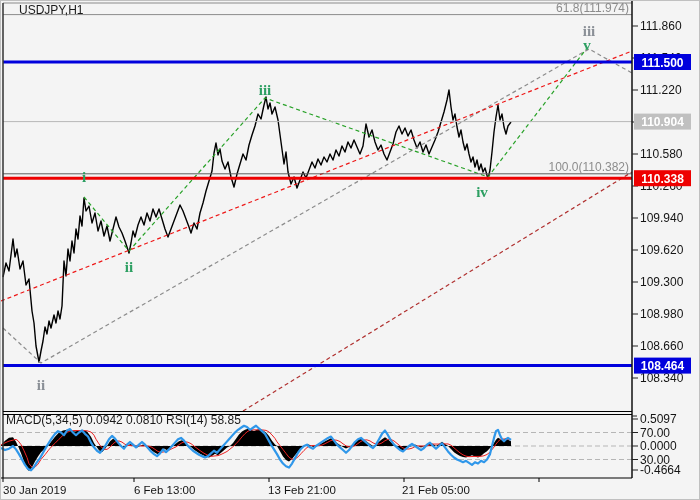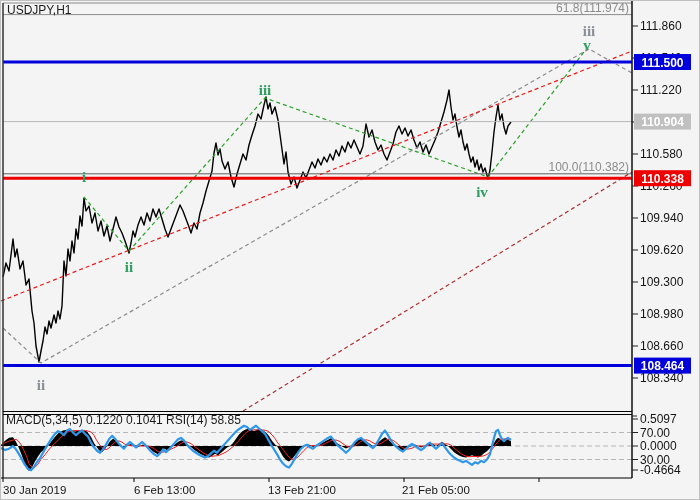--- a/index.html
+++ b/index.html
@@ -1,28 +1,28 @@
 <!DOCTYPE html>
 <html><head>
 <meta charset="utf-8">
 <style>
   html,body{margin:0;padding:0;background:#e9e9e9;}
   #app{position:relative;width:700px;height:500px;background:#f4f4f4;
        border:1px solid #c0c0c0;box-sizing:border-box;overflow:hidden;
        font-family:"Liberation Sans",sans-serif;}
-  #title{position:absolute;left:6px;top:2px;font-size:12px;color:#1a1a1a;z-index:5;white-space:nowrap;}
+  #title{position:absolute;left:18px;top:2px;font-size:12px;color:#1a1a1a;z-index:5;white-space:nowrap;}
   #macdlabel{position:absolute;left:5px;top:412px;font-size:12px;color:#1a1a1a;z-index:5;white-space:nowrap;}
   svg{position:absolute;left:0;top:0;}
 </style>
 </head>
 <body>
 
 <div id="app">
   <div id="title">USDJPY,H1</div>
-  <div id="macdlabel">MACD(5,34,5) 0.1220 0.1041 RSI(14) 58.85</div>
+  <div id="macdlabel">MACD(5,34,5) 0.0942 0.0810 RSI(14) 58.85</div>
   <svg id="cv" width="700" height="500" viewBox="0 0 700 500">
       <path d="M2 276.0000000000005 L5 262.00000000000045 L8 270.0000000000003 L12 237.99999999999955 L14 256.0000000000002 L16 248.0000000000004 L19 267.99999999999926 L22 259.99999999999943 L25 284.00000000000034 L28 278.0000000000001 L31 309.99999999999943 L33 321.9999999999999 L35 345.0000000000003 L38 360.99999999999994 L40 350 L42 340.00000000000057 L44 326.0000000000005 L46 332.99999999999983 L48 320.0000000000003 L50 326.9999999999996 L53 314.00000000000006 L55 321.9999999999999 L57 309.99999999999943 L59 317.99999999999926 L61 304.9999999999997 L63 259.99999999999943 L65 275 L67 248.0000000000004 L69 259.99999999999943 L71 240.00000000000057 L73 251.9999999999996 L75 228.0000000000001 L77 237.99999999999955 L79 215.00000000000057 L81 225 L83 196.9999999999999 L85 209.99999999999943 L88 204.99999999999972 L91 221.9999999999999 L94 212.00000000000045 L97 229.99999999999972 L100 220.00000000000028 L103 234.99999999999943 L106 225 L109 240.00000000000057 L112 228.0000000000001 L115 215.99999999999966 L118 226.0000000000005 L121 231.99999999999932 L124 240.00000000000057 L126 245.99999999999937 L128 251.9999999999996 L130 242.00000000000017 L132 229.99999999999972 L134 235.99999999999994 L137 223.9999999999995 L140 215.99999999999966 L143 223.9999999999995 L146 212.00000000000045 L149 220.00000000000028 L152 207.99999999999983 L155 215.99999999999966 L158 207.99999999999983 L161 217.99999999999926 L164 228.0000000000001 L167 235.99999999999994 L170 228.0000000000001 L173 220.00000000000028 L176 212.00000000000045 L179 204.00000000000063 L182 209.99999999999943 L185 217.99999999999926 L188 226.0000000000005 L190 231.99999999999932 L193 221.9999999999999 L196 228.0000000000001 L199 212.00000000000045 L202 201.9999999999996 L205 190.00000000000057 L208 179.99999999999972 L211 170.00000000000028 L213 151.9999999999996 L215 142.00000000000017 L217 154.00000000000063 L219 148.0000000000004 L221 159.99999999999943 L224 167.99999999999926 L227 160.99999999999994 L230 176.0000000000005 L233 185.99999999999994 L236 173.0000000000004 L239 162.99999999999955 L242 153.0000000000001 L245 159.00000000000034 L248 143.99999999999977 L251 134.00000000000034 L254 125 L257 112.99999999999955 L260 117.99999999999926 L263 104.00000000000063 L265 95.99999999999937 L267 107.99999999999983 L269 101.9999999999996 L271 112.99999999999955 L274 106.00000000000023 L277 118.99999999999977 L280 140.99999999999966 L283 162.99999999999955 L285 151.0000000000005 L287 170.99999999999937 L290 182.99999999999983 L293 176.0000000000005 L296 187.00000000000045 L299 179.00000000000063 L302 170.99999999999937 L305 176.9999999999996 L308 168.99999999999977 L311 160.99999999999994 L314 167.00000000000017 L317 157.99999999999983 L320 164.00000000000006 L323 156.00000000000023 L326 160.99999999999994 L329 153.0000000000001 L332 159.00000000000034 L335 148.9999999999995 L338 154.99999999999972 L341 145.00000000000028 L344 151.0000000000005 L347 140.99999999999966 L350 146.9999999999999 L353 139.00000000000006 L356 145.99999999999937 L359 153.0000000000001 L362 145.00000000000028 L365 123.0000000000004 L368 135.99999999999994 L371 129.00000000000063 L374 140.99999999999966 L377 148.9999999999995 L380 143.99999999999977 L383 153.0000000000001 L386 159.00000000000034 L389 151.0000000000005 L392 142.99999999999926 L395 131.00000000000023 L398 125 L401 132.99999999999983 L404 126.9999999999996 L407 134.99999999999943 L410 129.00000000000063 L413 139.00000000000006 L416 146.9999999999999 L419 140.99999999999966 L422 151.0000000000005 L425 143.99999999999977 L428 153.0000000000001 L431 145.99999999999937 L434 139.00000000000006 L437 131.00000000000023 L440 120.99999999999937 L443 110.99999999999994 L446 98.99999999999949 L448 89.00000000000006 L450 106.00000000000023 L452 118.99999999999977 L454 112.99999999999955 L456 126.00000000000051 L458 135.99999999999994 L460 129.00000000000063 L462 140.99999999999966 L464 148.9999999999995 L466 142.99999999999926 L468 153.0000000000001 L470 160.99999999999994 L472 156.00000000000023 L474 165.99999999999966 L476 159.00000000000034 L478 168.99999999999977 L480 162.99999999999955 L482 170.99999999999937 L484 167.00000000000017 L487 178.0000000000001 L489 168.99999999999977 L491 151.0000000000005 L493 131.00000000000023 L495 115.99999999999966 L497 104.00000000000063 L499 118.99999999999977 L501 112.99999999999955 L503 126.00000000000051 L505 132.99999999999983 L507 125 L510 120.99999999999937" fill="none" stroke="#000" stroke-width="1.4" stroke-linejoin="round"></path>
       <path d="M2 327 L40 362 L588 48 L631 72" fill="none" stroke="#8c8c8c" stroke-width="1.2" stroke-dasharray="4 3"></path>
       <path d="M83 196 L128 250 L264 97 L487 176 L586 47" fill="none" stroke="#27a127" stroke-width="1.2" stroke-dasharray="4 3"></path>
       <path d="M0 300 L631 50" fill="none" stroke="#ee1717" stroke-width="1.2" stroke-dasharray="4 3"></path>
       <path d="M242 410 L631 171" fill="none" stroke="#b0302f" stroke-width="1.2" stroke-dasharray="4 3"></path>
       <line x1="2" y1="13.599999999999568" x2="631" y2="13.599999999999568" stroke="#8c8c8c" stroke-width="1"></line>
       <line x1="2" y1="60.99999999999994" x2="631" y2="60.99999999999994" stroke="#0000dd" stroke-width="3"></line>
       <line x1="2" y1="120.6000000000003" x2="631" y2="120.6000000000003" stroke="#b8b8b8" stroke-width="1"></line>
       <line x1="2" y1="172.79999999999944" x2="631" y2="172.79999999999944" stroke="#5f5f5f" stroke-width="1"></line>

